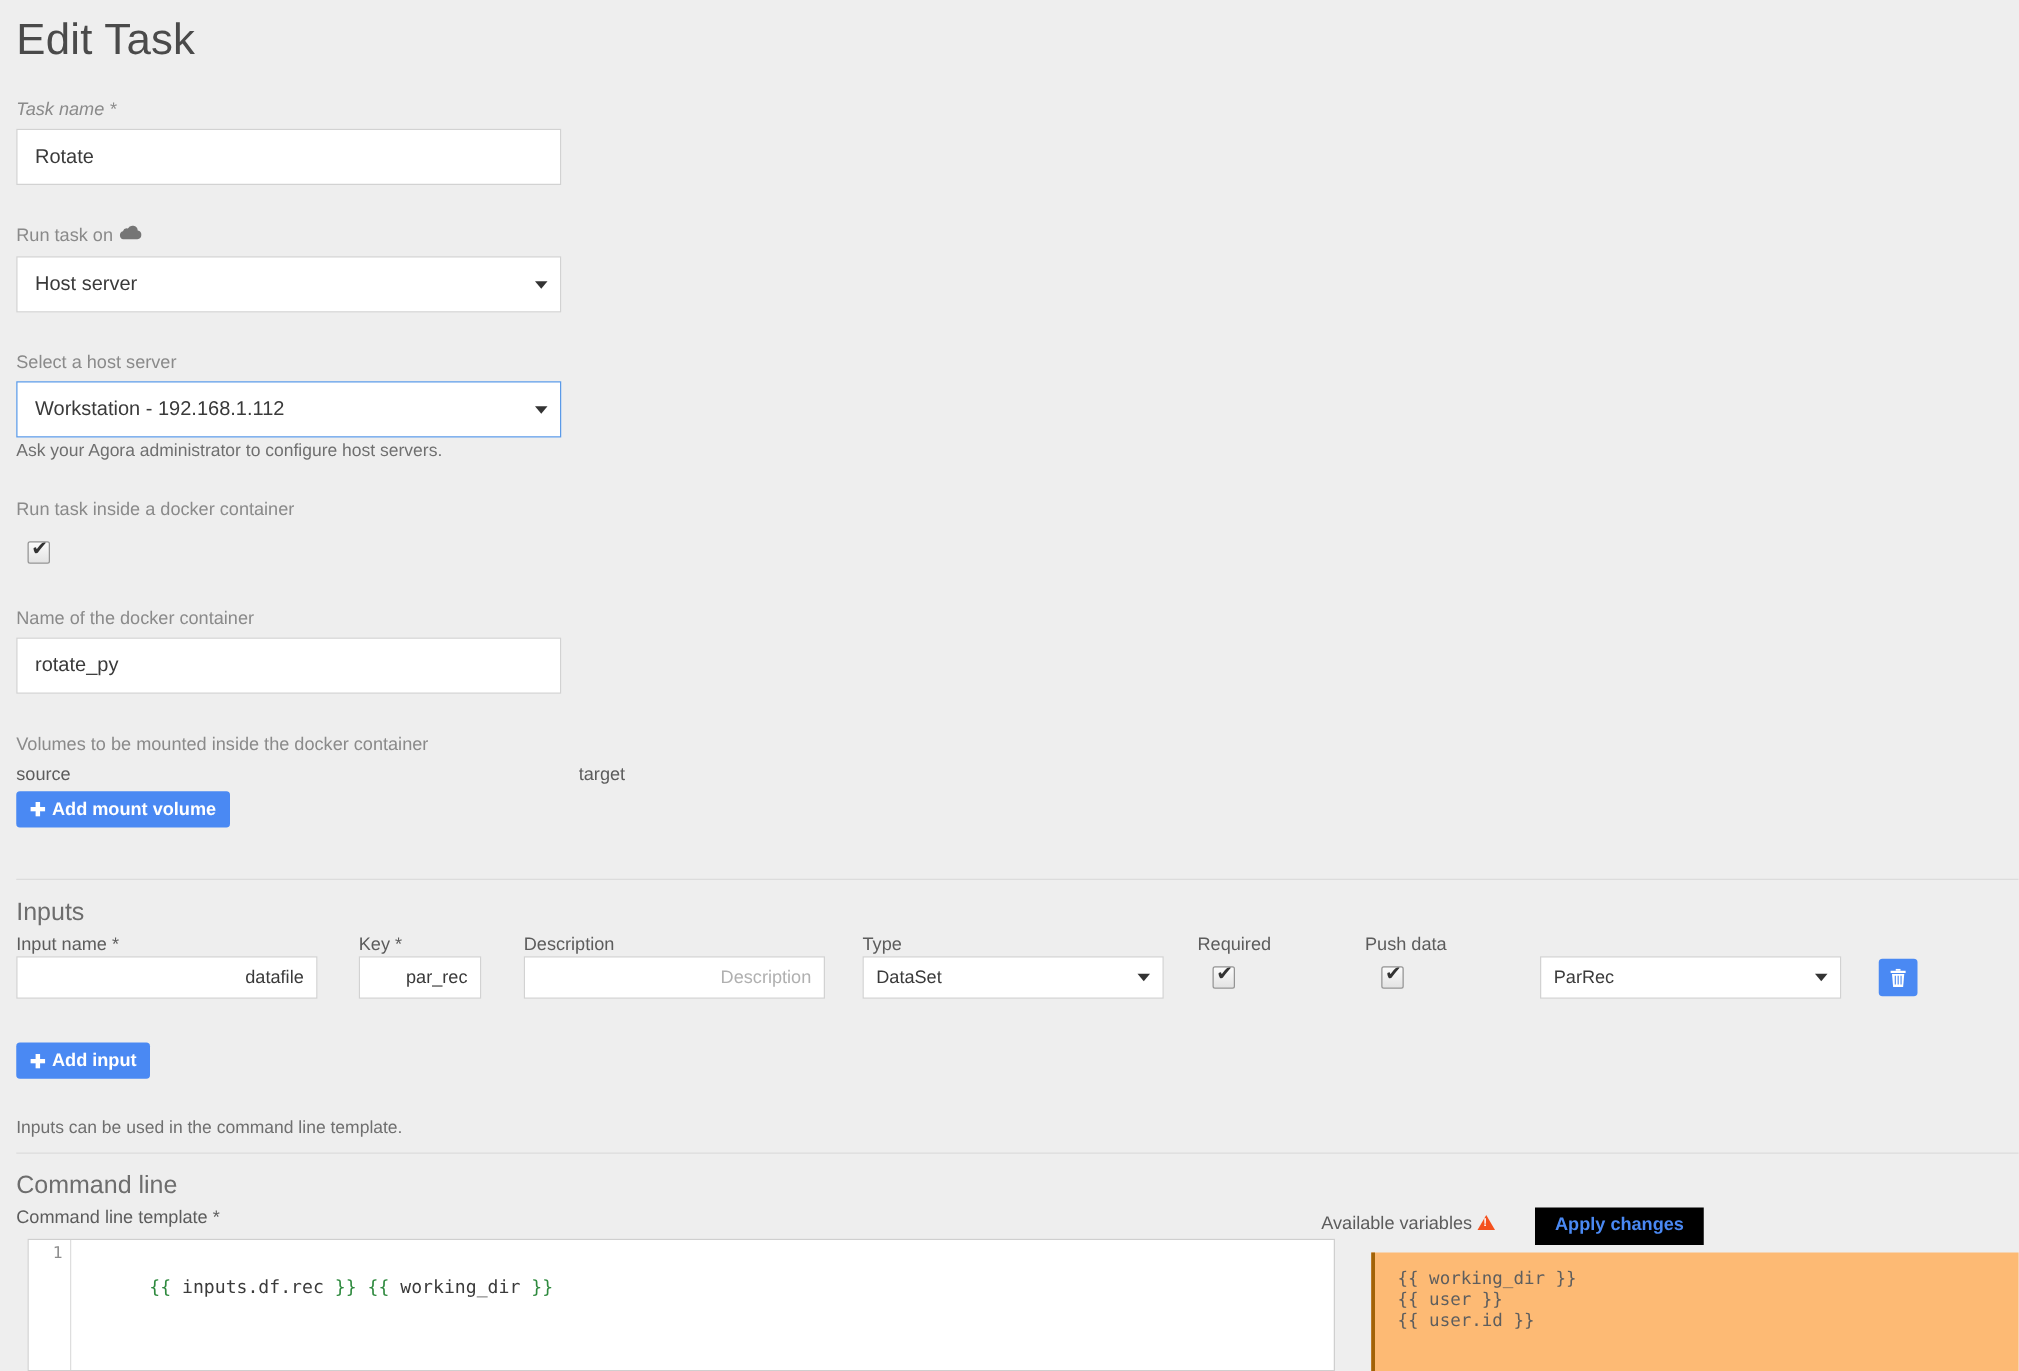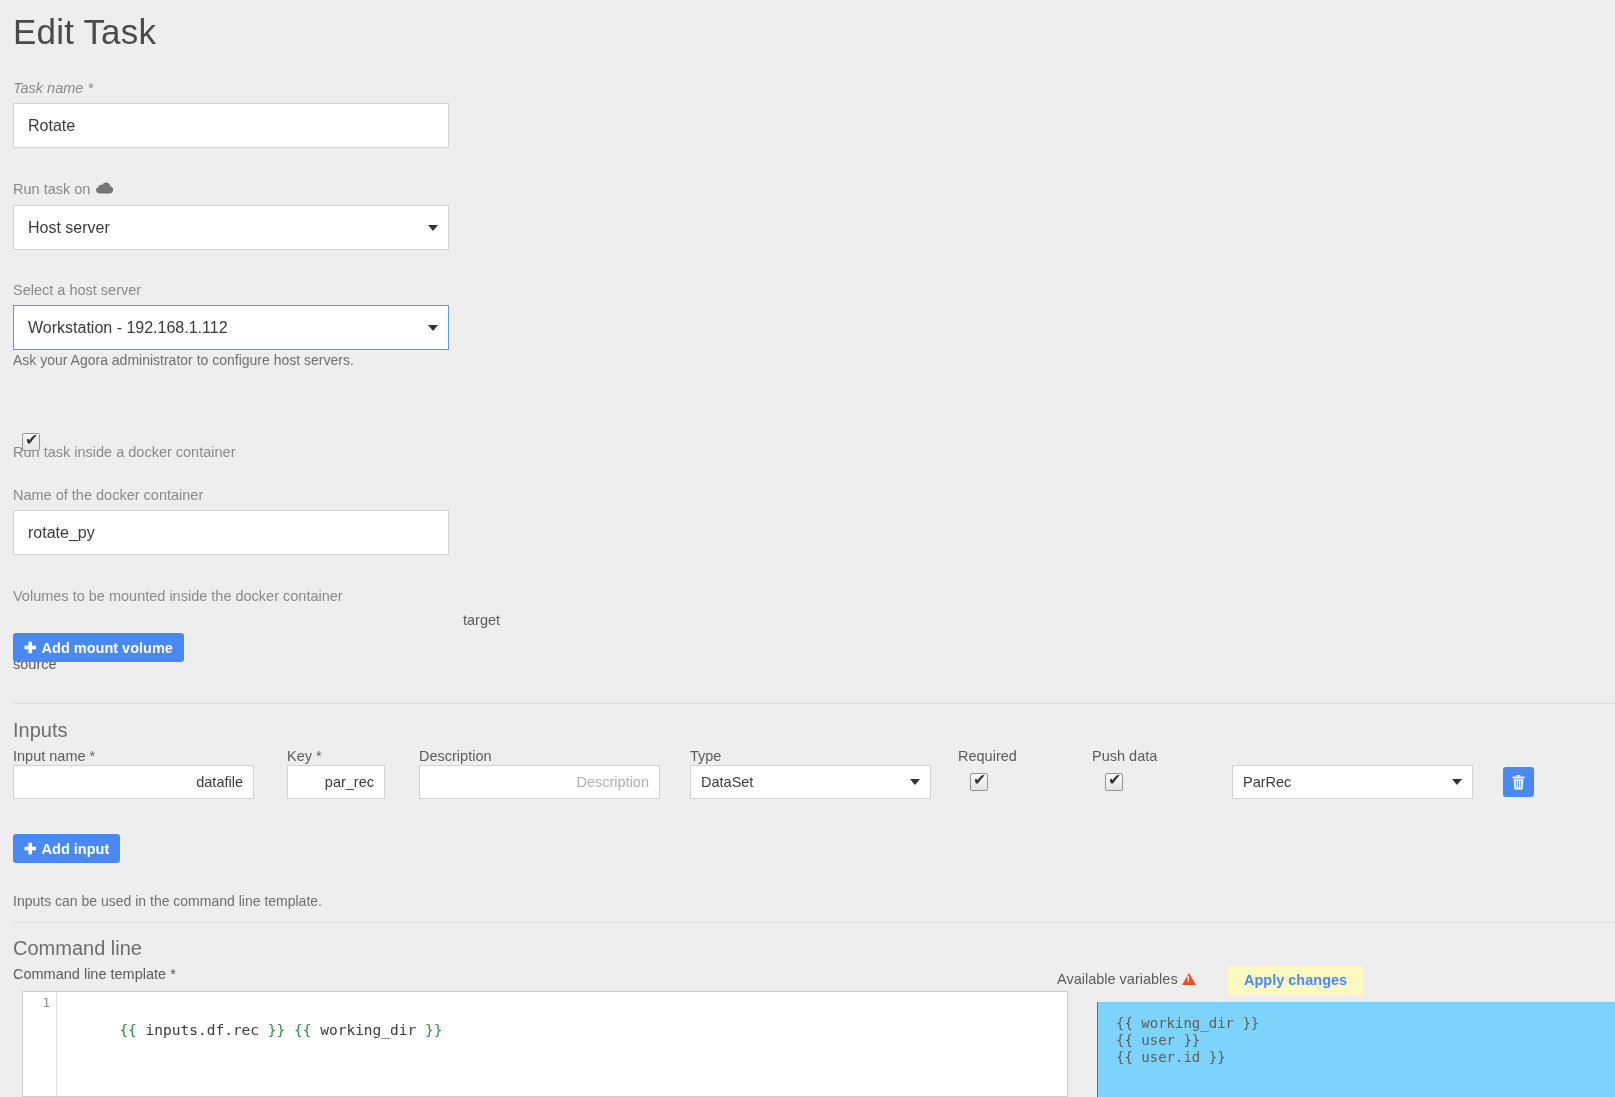--- a/index.html
+++ b/index.html
@@ -156,31 +156,31 @@
     position: relative; top: 1px; margin-left: 4px;
   }
   .warn-tri::after {
     content: "!"; position: absolute; left: -2px; top: 1px;
     font-size: 9px; color: #fff; font-weight: bold;
     font-family: "Liberation Sans", sans-serif;
     line-height: 10px;
   }
   .apply-tab {
     position: absolute;
-    background: #fef9c3;
+    background: #000000;
     color: #4a89f3;
     font-size: 14.5px; font-weight: bold;
     padding: 6px 16px 8px 16px;
     cursor: pointer;
     white-space: nowrap;
   }
   .vars-box {
     position: absolute;
-    background: #7dd3fc;
-    border-left: 1px solid #a16207;
+    background: #fdba74;
+    border-left: 3px solid #a16207;
     overflow: hidden;
   }
   .vars-box .vline {
     font-family: "DejaVu Sans Mono", monospace;
     font-size: 14px; color: #5e5e5e;
     line-height: 17px; white-space: pre;
   }
 
   
   .cloud-icon { display: inline-block; vertical-align: middle; margin-left: 5px; position: relative; top: -1px;}
@@ -205,32 +205,32 @@
     <span class="caret"></span>
   </div>
 
   <div style="position:absolute;left:13px;top:281px;" class="field-label">Select a host server</div>
   <div style="position:absolute;left:13px;top:305px;" class="select-box focused">
     <span>Workstation - 192.168.1.112</span>
     <span class="caret"></span>
   </div>
   <div style="position:absolute;left:13px;top:352px;" class="helper-text">Ask your Agora administrator to configure host servers.</div>
 
-  <div style="position:absolute;left:13px;top:399px;margin-top:44px;" class="field-label">Run task inside a docker container</div>
+  <div style="position:absolute;left:13px;top:399px;" class="field-label">Run task inside a docker container</div>
   <div style="position:absolute;left:22px;top:433px;">
     <span class="cbx">
       <span class="tick">✔</span>
     </span>
   </div>
 
   <div style="position:absolute;left:13px;top:486px;" class="field-label">Name of the docker container</div>
   <div style="position:absolute;left:13px;top:510px;" class="text-input">rotate_py</div>
 
   <div style="position:absolute;left:13px;top:587px;" class="field-label">Volumes to be mounted inside the docker container</div>
-  <div style="position:absolute;left:13px;top:612px;margin-top:44px;" class="col-head">source</div>
+  <div style="position:absolute;left:13px;top:612px;" class="col-head">source</div>
   <div style="position:absolute;left:463px;top:612px;" class="col-head">target</div>
   <div style="position:absolute;left:13px;top:633px;">
     <div class="btn-blue">
       <span class="plus">✚</span>
       <span>Add mount volume</span>
     </div>
   </div>
 
   <div class="hr" style="top:703px;"></div>
 

